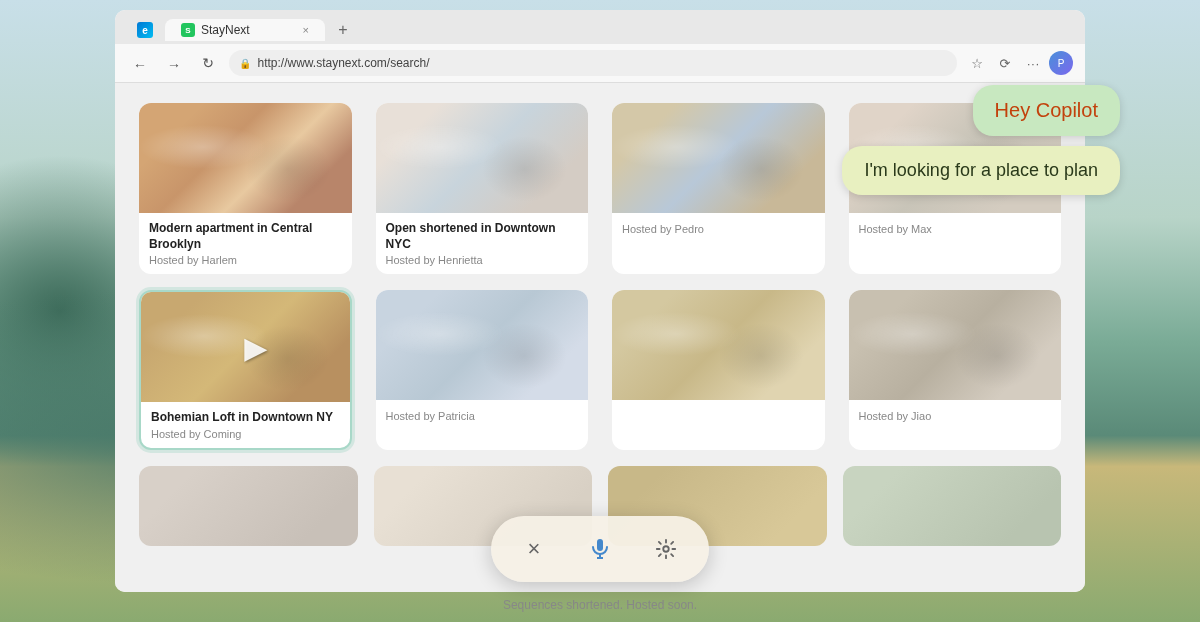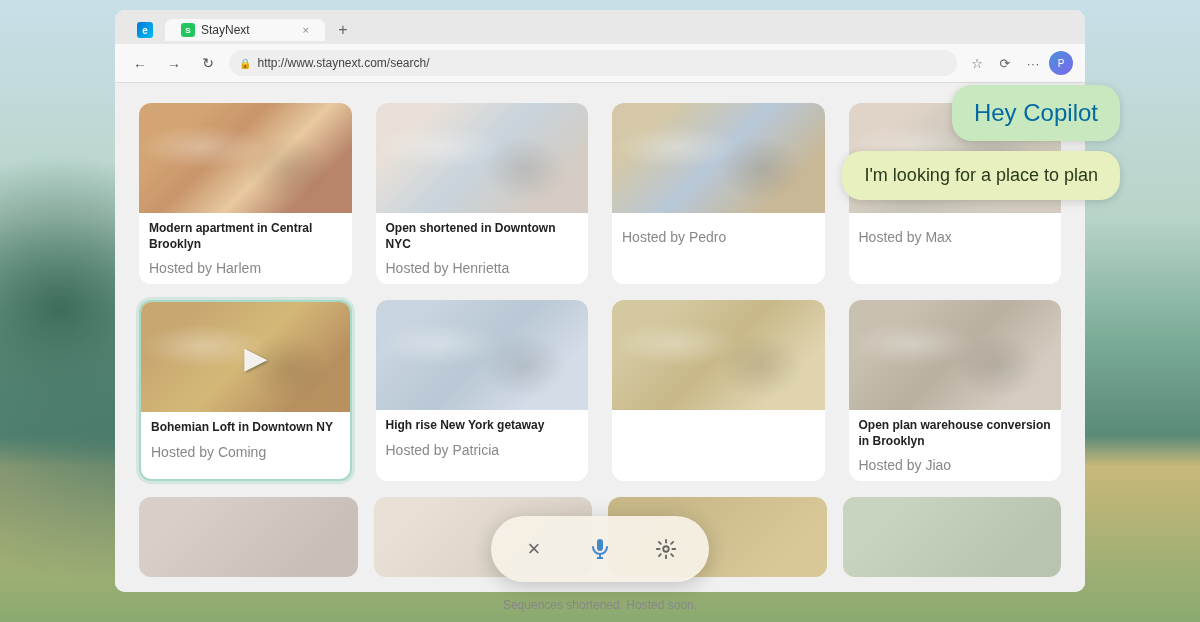--- a/index.html
+++ b/index.html
@@ -228,43 +228,43 @@
     }
 
     .listing-title {
       font-size: 12px;
       font-weight: 600;
       color: #222;
       line-height: 1.3;
     }
 
     .listing-host {
-      font-size: 14px;
+      font-size: 11px;
       color: #888;
-      margin-top: 8px;
+      margin-top: 2px;
     }
 
     
     .copilot-overlay {
       position: absolute;
       top: 85px;
       right: 80px;
       z-index: 20;
       display: flex;
       flex-direction: column;
       align-items: flex-end;
       gap: 10px;
     }
 
     .copilot-hey-bubble {
       background: #c8e8c0;
-      color: #0369a1;
+      color: #c2410c;
       padding: 14px 22px;
       border-radius: 20px;
-      font-size: 24px;
+      font-size: 20px;
       font-weight: 500;
       box-shadow: 0 2px 8px rgba(0,0,0,0.15);
     }
 
     .copilot-user-bubble {
       background: #e8f0c0;
       color: #2a3a1a;
       padding: 14px 22px;
       border-radius: 20px;
       font-size: 18px;
@@ -437,31 +437,29 @@
           <div style="position:absolute;top:50%;left:55%;transform:translate(-50%,-50%);font-size:30px;color:rgba(255,255,255,0.9);text-shadow:1px 1px 3px rgba(0,0,0,0.4);pointer-events:none;">▶</div>
         </div>
         <div class="listing-info">
           <div class="listing-title">Bohemian Loft in Downtown NY</div>
           <div class="listing-host">Hosted by Coming</div>
         </div>
       </div>
       <div class="listing-card">
         <div class="apt-img apt-6"></div>
         <div class="listing-info">
-          <div class="listing-title">High rise New York getaway</div>
           <div class="listing-host">Hosted by Patricia</div>
         </div>
       </div>
       <div class="listing-card">
         <div class="apt-img apt-7"></div>
       </div>
       <div class="listing-card">
         <div class="apt-img apt-8"></div>
         <div class="listing-info">
-          <div class="listing-title">Open plan warehouse conversion in Brooklyn</div>
           <div class="listing-host">Hosted by Jiao</div>
         </div>
       </div>
     </div>
 
     <div class="partial-row">
       <div class="partial-card">
         <div class="partial-apt partial-apt-1"></div>
       </div>
       <div class="partial-card">

